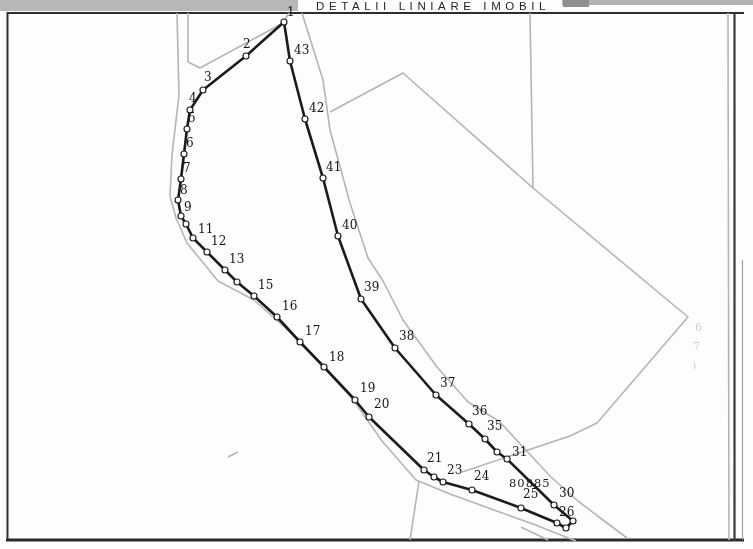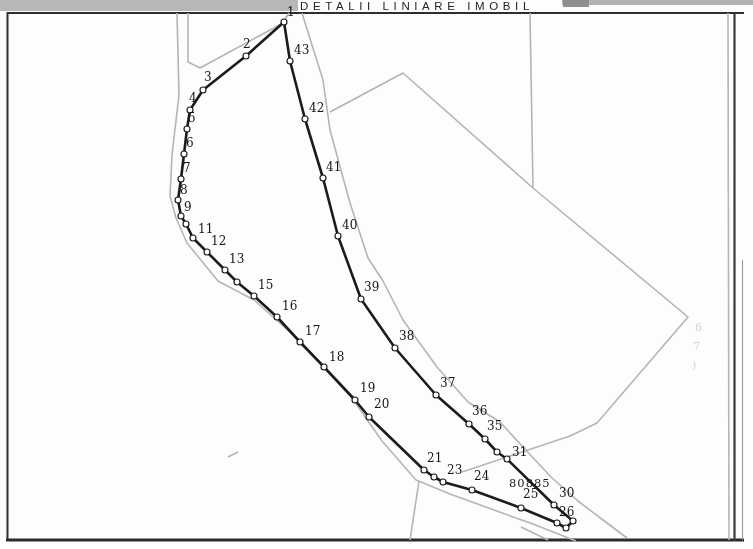--- a/index.html
+++ b/index.html
@@ -6,21 +6,21 @@
   .page{
     position:relative;width:753px;height:549px;background:#fdfdfc;
     overflow:hidden;font-family:"Liberation Sans",sans-serif;
   }
   .band{position:absolute;top:0;}
   .band-left{left:0;width:298px;height:11px;background:#b7b7b5;}
   .band-right{left:562px;width:191px;height:5px;background:#b2b2b0;}
   .band-blob{left:563px;width:26px;height:7px;background:#8f8f8d;}
   .plan-title{
     position:absolute;left:300px;top:0px;width:266px;height:13px;
-    font-size:11.5px;line-height:13px;letter-spacing:4.6px;
+    text-align:center;font-size:11.5px;line-height:13px;letter-spacing:4.6px;
     color:#242424;white-space:nowrap;
   }
   svg{position:absolute;left:0;top:0;}
   .v-label{font-family:"DejaVu Serif","Liberation Serif",serif;font-size:12px;fill:#161616;}
   .parcel-label{font-family:"DejaVu Serif","Liberation Serif",serif;font-size:11.5px;fill:#1c1c1c;letter-spacing:1px;}
   .ghost{font-family:"DejaVu Serif","Liberation Serif",serif;font-size:11px;fill:#cdd2d2;}
 </style>
 </head>
 <body>
 

